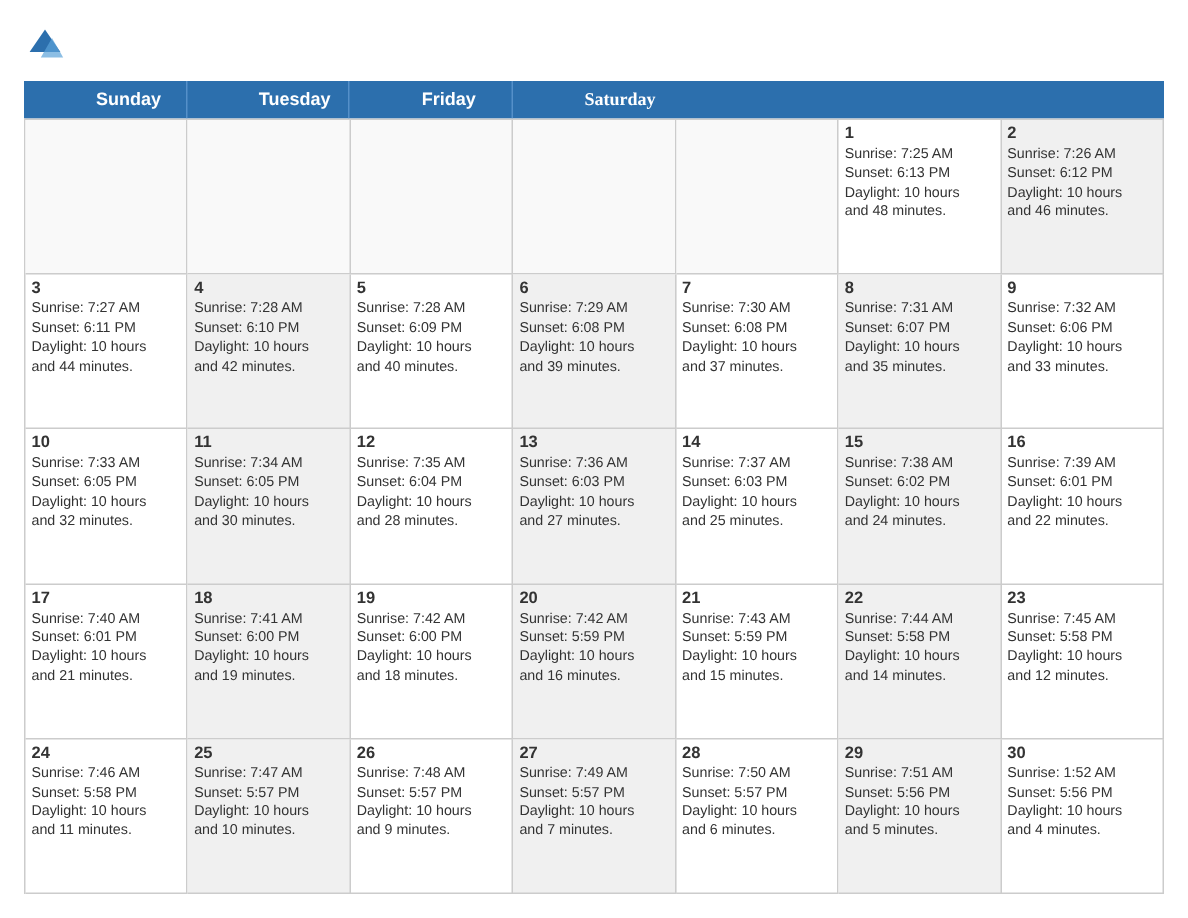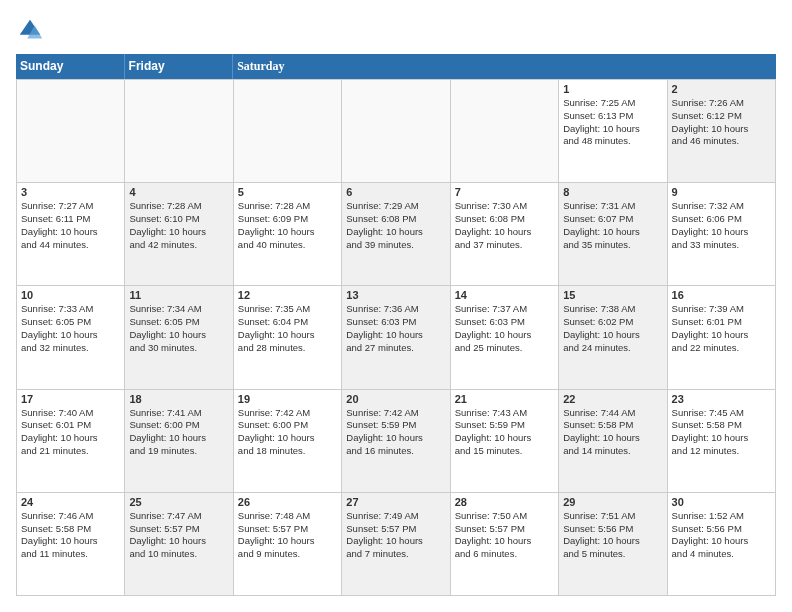--- a/index.html
+++ b/index.html
@@ -69,20 +69,21 @@
       grid-template-columns: repeat(7, 1fr);
       background: #2c6fad;
     }
     .cal-header-cell {
       color: #fff;
       font-size: 12px;
       font-weight: bold;
       padding: 5px 4px;
       text-align: left;
       border-right: 1px solid #5590c9;
+      margin-left: 44px;
     }
     .cal-header-cell:last-child { border-right: none; font-family: Liberation Serif, serif; }
     .cal-body {
       display: grid;
       grid-template-columns: repeat(7, 1fr);
       grid-template-rows: repeat(5, 1fr);
       flex: 1;
       border-left: 1px solid #ccc;
       border-top: 1px solid #ccc;
     }
@@ -127,20 +128,21 @@
     </div>
     <div class="title-block">
       <div class="month-title"></div>
       <div class="location"></div>
     </div>
   </div>
 
   <div class="calendar">
     <div class="cal-header" id="cal-header">
         <div class="cal-header-cell">Sunday</div>
+        <div class="cal-header-cell">Tuesday</div>
         <div class="cal-header-cell">Friday</div>
         <div class="cal-header-cell">Saturday</div>
       </div>
     <div class="cal-body" id="cal-body">
         <div class="cal-cell empty"></div>
         <div class="cal-cell empty"></div>
         <div class="cal-cell empty"></div>
         <div class="cal-cell empty"></div>
         <div class="cal-cell empty"></div>
         <div class="cal-cell">

